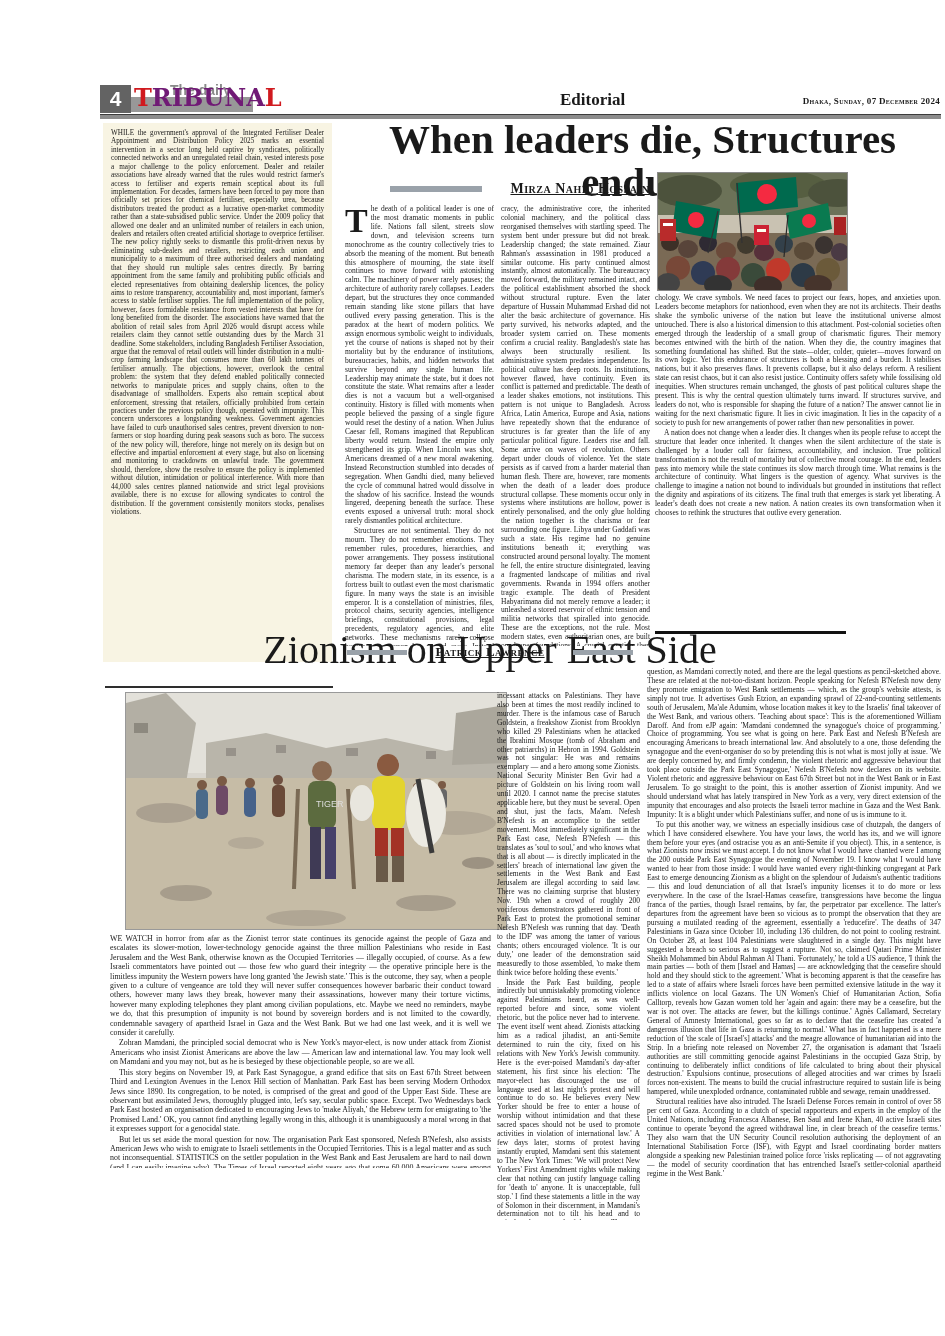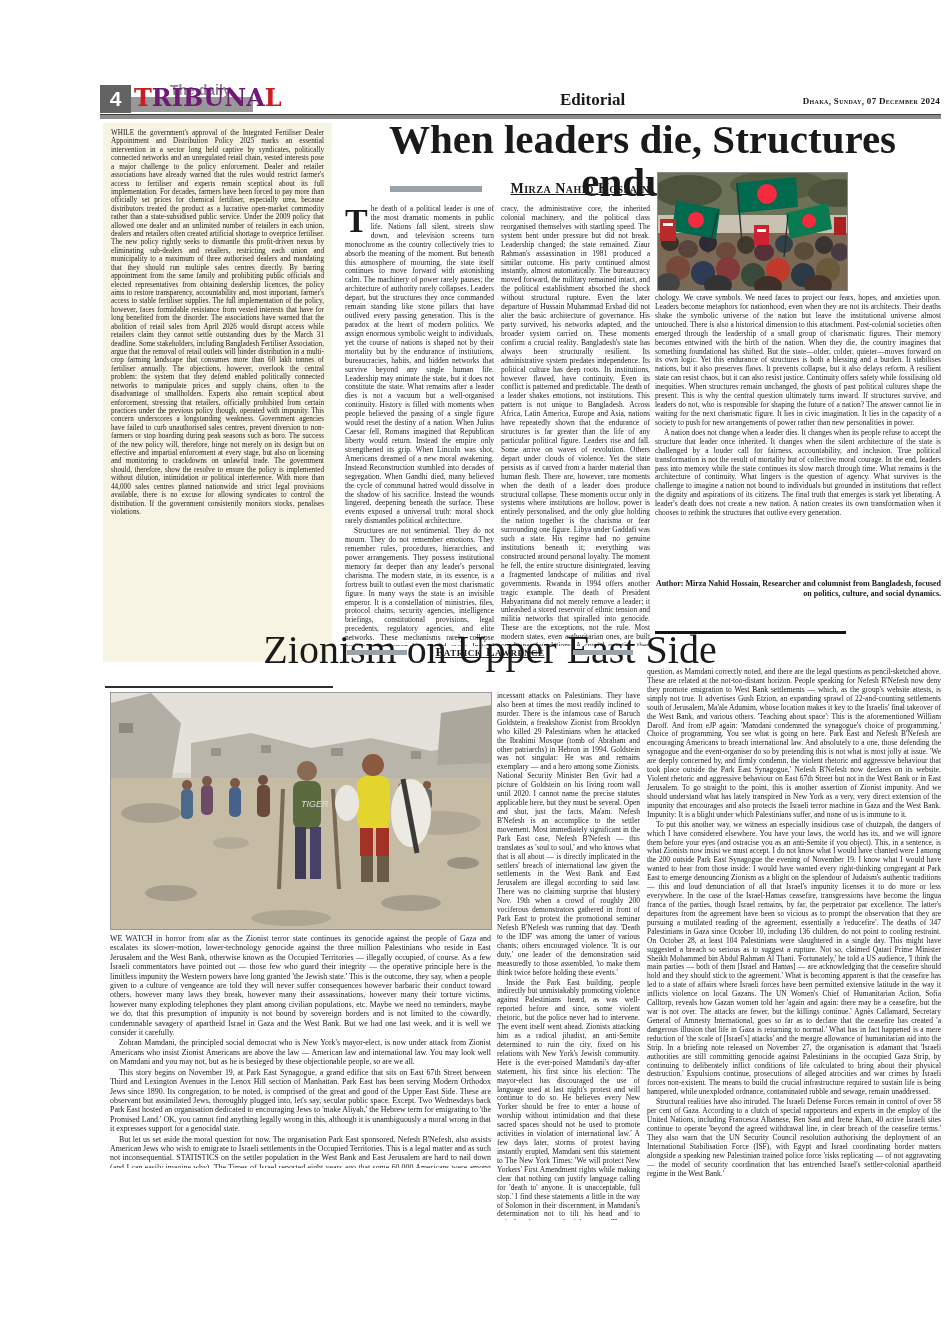--- a/index.html
+++ b/index.html
@@ -43,21 +43,21 @@
   .main-photo{position:absolute;left:657px;top:172px;width:189px;height:117px;border:1px solid #8a8a8a;}
   .author-credit{position:absolute;left:655px;top:579px;width:286px;font-size:8px;font-weight:bold;
                  text-align:right;line-height:1.3;}
   .author-rule{position:absolute;left:655px;top:631px;width:191px;height:3px;background:#111;}
   
   .z-headline{position:absolute;left:250px;top:630px;width:480px;text-align:center;
               font-weight:400;font-size:40px;line-height:1;}
   #z-byline{left:250px;top:644px;width:480px;}
   #z-byline .bar{width:60px;height:5px;background:#9aa2aa;}
   #z-byline .byline-name{font-size:13px;}
-  .z-photo{position:absolute;left:110px;top:692px;width:380px;height:236px;border:1px solid #999;font-style:italic;}
+  .z-photo{position:absolute;left:125px;top:692px;width:380px;height:236px;border:1px solid #999;}
   #z-left{left:110px;top:934px;width:381px;height:234px;font-size:7.9px;}
   #z-mid{left:497px;top:692px;width:143px;height:528px;}
   #z-right{left:647px;top:668px;width:294px;height:520px;}
 </style>
 </head>
 <body>
 
 <div id="page">
 
   <div class="num-box">4</div>
@@ -140,21 +140,20 @@
     <p><span class="dropcap">T</span><span>he death of a political leader is one of the most dramatic moments in public life. Nations fall silent, streets slow down, and television screens turn monochrome as the country collectively tries to absorb the meaning of the moment. But beneath this atmosphere of mourning, the state itself continues to move forward with astonishing calm. The machinery of power rarely pauses; the architecture of authority rarely collapses. Leaders depart, but the structures they once commanded remain standing like stone pillars that have outlived every passing generation. This is the paradox at the heart of modern politics. We assign enormous symbolic weight to individuals, yet the course of nations is shaped not by their mortality but by the endurance of institutions, bureaucracies, habits, and hidden networks that survive beyond any single human life. Leadership may animate the state, but it does not constitute the state. What remains after a leader dies is not a vacuum but a well-organised continuity. History is filled with moments when people believed the passing of a single figure would reset the destiny of a nation. When Julius Caesar fell, Romans imagined that Republican liberty would return. Instead the empire only strengthened its grip. When Lincoln was shot, Americans dreamed of a new moral awakening. Instead Reconstruction stumbled into decades of segregation. When Gandhi died, many believed the cycle of communal hatred would dissolve in the shadow of his sacrifice. Instead the wounds lingered, deepening beneath the surface. These events exposed a universal truth: moral shock rarely dismantles political architecture.</span></p>
     <p>Structures are not sentimental. They do not mourn. They do not remember emotions. They remember rules, procedures, hierarchies, and power arrangements. They possess institutional memory far deeper than any leader's personal charisma. The modern state, in its essence, is a fortress built to outlast even the most charismatic figure. In many ways the state is an invisible emperor. It is a constellation of ministries, files, protocol chains, security agencies, intelligence briefings, constitutional provisions, legal precedents, regulatory agencies, and elite networks. These mechanisms rarely collapse because one person has passed away. Instead they rearrange themselves, making space for a new face without altering the deeper logic that holds them together. Even autocrats who seem indispensable stand on foundations that are not their creation. Their power flows not from themselves alone but from the networks that sustain them. Consider the Soviet Union after the death of Stalin. His absence ended a particular style of fear but did not fundamentally alter the Communist Party's control. The system softened but did not democratise. The state adjusted without dismantling itself. Mao's China lived through a similar transition. Mao's death did not end the political supremacy of the party; it merely opened the door for economic reform. The structure remained the same, only wearing a different ideological mask. Nowhere is this continuity more visible than in South Asia. Bangladesh is a vivid example of a nation whose structural foundations remain stable even through the deaths of iconic leaders. When Bangabandhu Sheikh Mujibur Rahman was assassinated in 1975, one might have expected the state to collapse into ideological chaos. Instead the bureau-</p>
   </div>
   <div class="news-col" id="m-col2">
     <p>cracy, the administrative core, the inherited colonial machinery, and the political class reorganised themselves with startling speed. The system bent under pressure but did not break. Leadership changed; the state remained. Ziaur Rahman's assassination in 1981 produced a similar outcome. His party continued almost instantly, almost automatically. The bureaucracy moved forward, the military remained intact, and the political establishment absorbed the shock without structural rupture. Even the later departure of Hussain Muhammad Ershad did not alter the basic architecture of governance. His party survived, his networks adapted, and the broader system carried on. These moments confirm a crucial reality. Bangladesh's state has always been structurally resilient. Its administrative system predates independence. Its political culture has deep roots. Its institutions, however flawed, have continuity. Even its conflict is patterned and predictable. The death of a leader shakes emotions, not institutions. This pattern is not unique to Bangladesh. Across Africa, Latin America, Europe and Asia, nations have repeatedly shown that the endurance of structures is far greater than the life of any particular political figure. Leaders rise and fall. Some arrive on waves of revolution. Others depart under clouds of violence. Yet the state persists as if carved from a harder material than human flesh. There are, however, rare moments when the death of a leader does produce structural collapse. These moments occur only in systems where institutions are hollow, power is entirely personalised, and the only glue holding the nation together is the charisma or fear surrounding one figure. Libya under Gaddafi was such a state. His regime had no genuine institutions beneath it; everything was constructed around personal loyalty. The moment he fell, the entire structure disintegrated, leaving a fragmented landscape of militias and rival governments. Rwanda in 1994 offers another tragic example. The death of President Habyarimana did not merely remove a leader; it unleashed a stored reservoir of ethnic tension and militia networks that spiralled into genocide. These are the exceptions, not the rule. Most modern states, even authoritarian ones, are built on deeper foundations. A crucial question then emerges: what truly reshapes a nation if not the death of its leaders? The answer lies in collective forces rather than individual disappearance. Mass movements, revolutions, youth uprisings, labour movements, and widespread civic participation are the engines that transform the state. Economic transformation, such as the rise of new industries or new economic classes, also rewrites political architecture more profoundly than any funeral can. These forces challenge the distribution of power, not simply the person who occupied high office. The structure of a nation belongs not to its leaders but to its people. The death of a leader becomes a moment for reflection rather than transformation. It awakens sorrow but not structural imagination. The persistence of political structures raises another profound question: why do societies continue to invest immense emotional energy in their leaders if their absence rarely changes the state? Part of the answer lies in human psy-</p>
   </div>
   <div class="news-col" id="m-col3">
     <p>chology. We crave symbols. We need faces to project our fears, hopes, and anxieties upon. Leaders become metaphors for nationhood, even when they are not its architects. Their deaths shake the symbolic universe of the nation but leave the institutional universe almost untouched. There is also a historical dimension to this attachment. Post-colonial societies often emerged through the leadership of a small group of charismatic figures. Their memory becomes entwined with the birth of the nation. When they die, the country imagines that something foundational has shifted. But the state—older, colder, quieter—moves forward on its own logic. Yet this endurance of structures is both a blessing and a burden. It stabilises nations, but it also preserves flaws. It prevents collapse, but it also delays reform. A resilient state can resist chaos, but it can also resist justice. Continuity offers safety while fossilising old inequities. When structures remain unchanged, the ghosts of past political cultures shape the present. This is why the central question ultimately turns inward. If structures survive, and leaders do not, who is responsible for shaping the future of a nation? The answer cannot lie in waiting for the next charismatic figure. It lies in civic imagination. It lies in the capacity of a society to push for new arrangements of power rather than new personalities in power.</p>
     <p>A nation does not change when a leader dies. It changes when its people refuse to accept the structure that leader once inherited. It changes when the silent architecture of the state is challenged by a louder call for fairness, accountability, and inclusion. True political transformation is not the result of mortality but of collective moral courage. In the end, leaders pass into memory while the state continues its slow march through time. What remains is the architecture of continuity. What lingers is the question of agency. What survives is the challenge to imagine a nation not bound to individuals but grounded in institutions that reflect the dignity and aspirations of its citizens. The final truth that emerges is stark yet liberating. A leader's death does not create a new nation. A nation creates its own transformation when it chooses to rethink the structures that outlive every generation.</p>
   </div>
-  <div class="author-credit">Author: Mirza Nahid Hossain,  Researcher and columnist from Bangladesh, focused on politics, culture, and social dynamics.</div>
   <div class="author-rule"></div>
 
   <div class="z-headline">Zionism on Upper East Side</div>
   <div class="byline-row" id="z-byline">
     <span class="bar"></span>
     <span class="byline-name">Patrick Lawrence</span>
     <span class="bar"></span>
   </div>
 
   <div class="z-photo">

